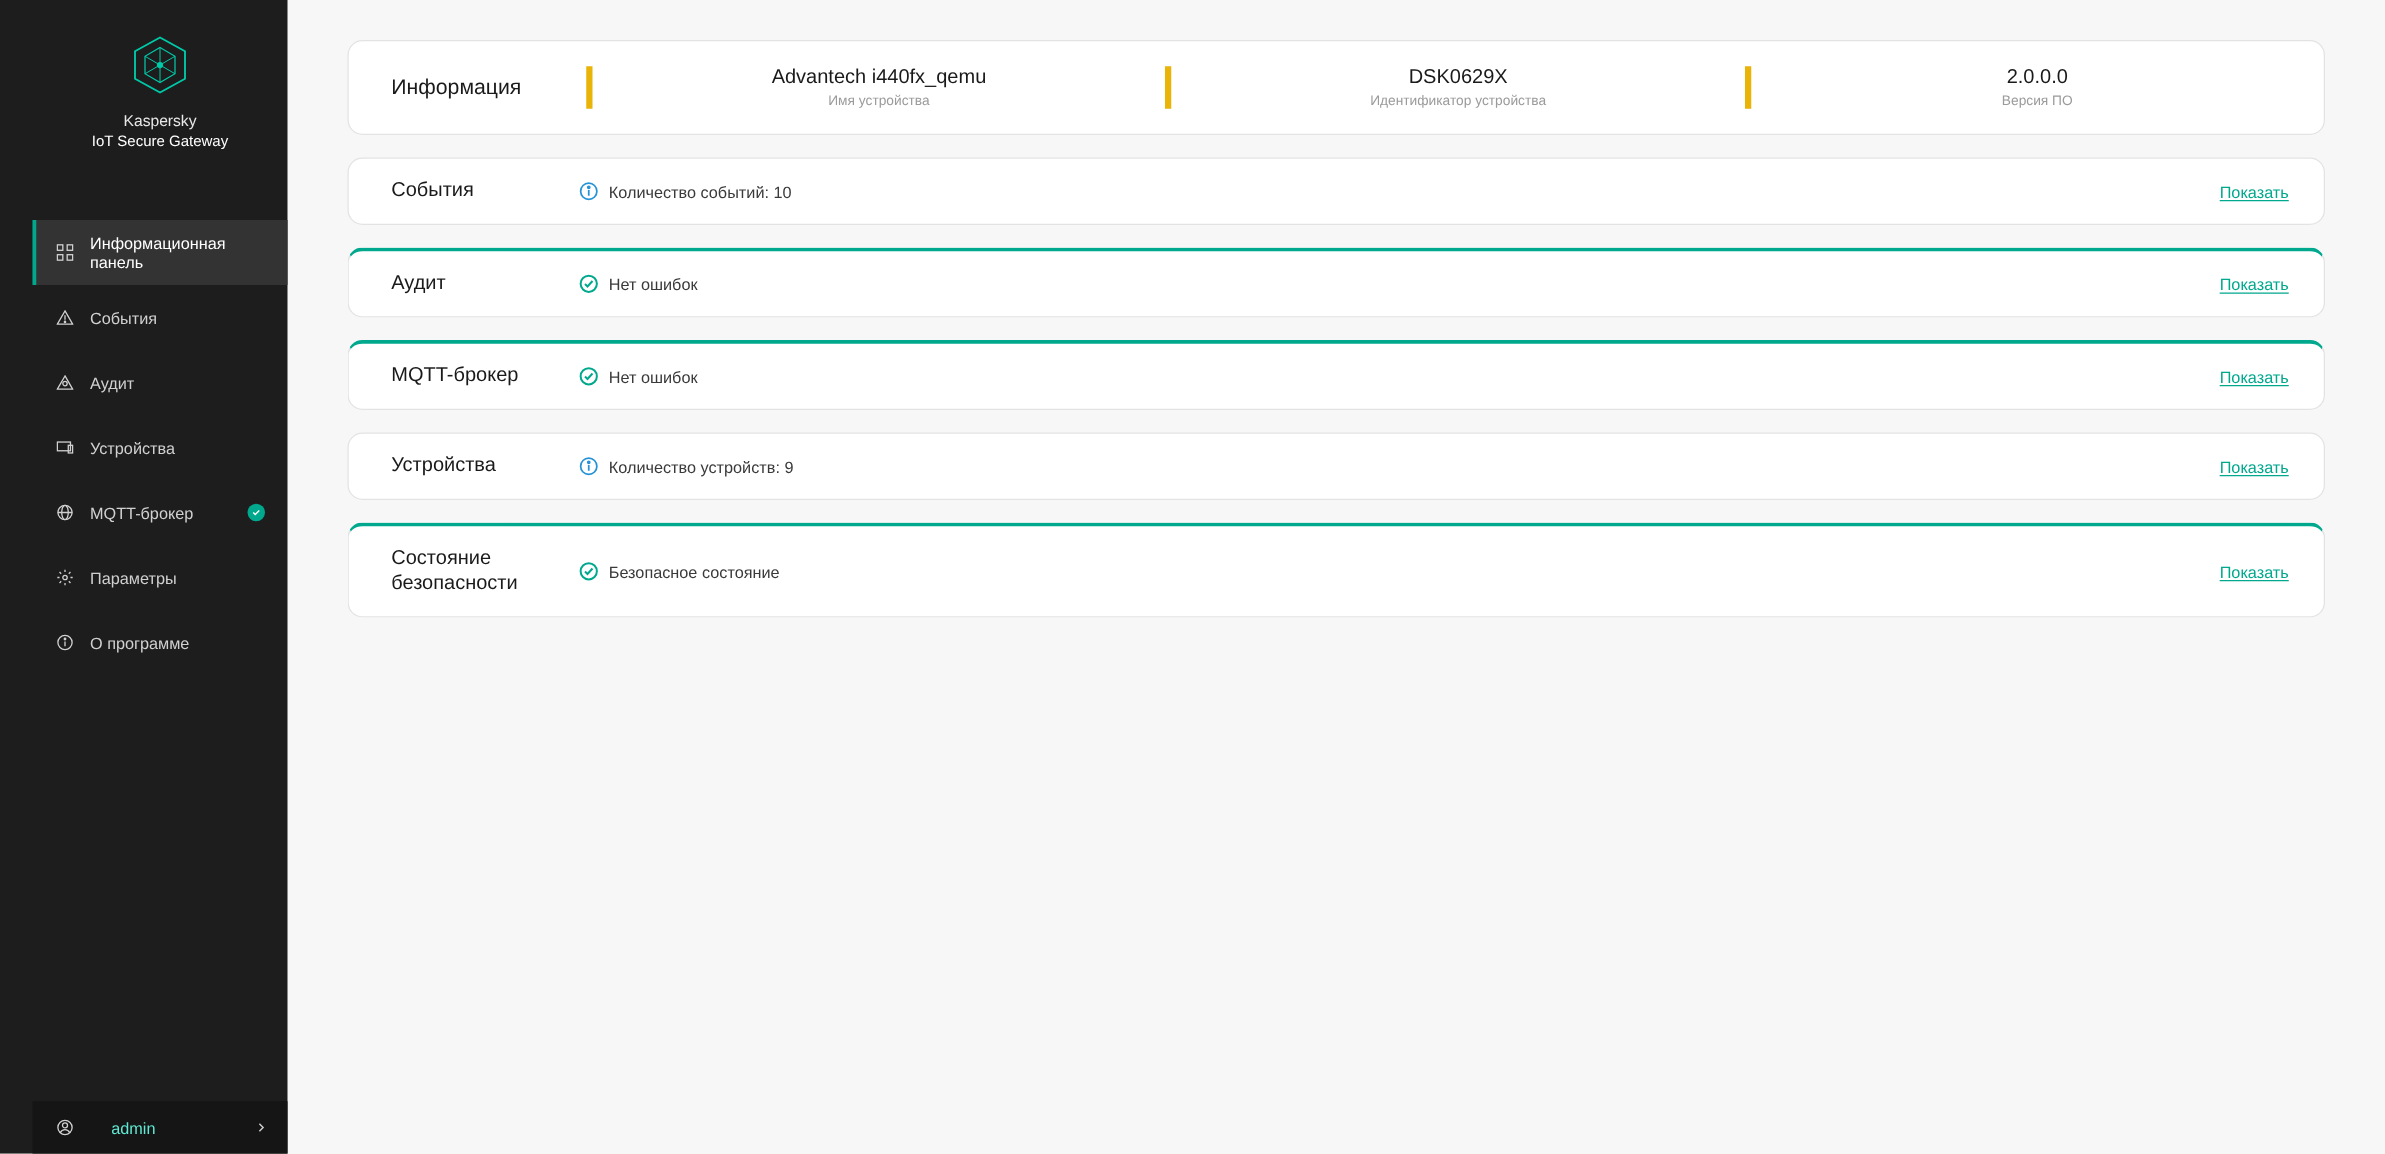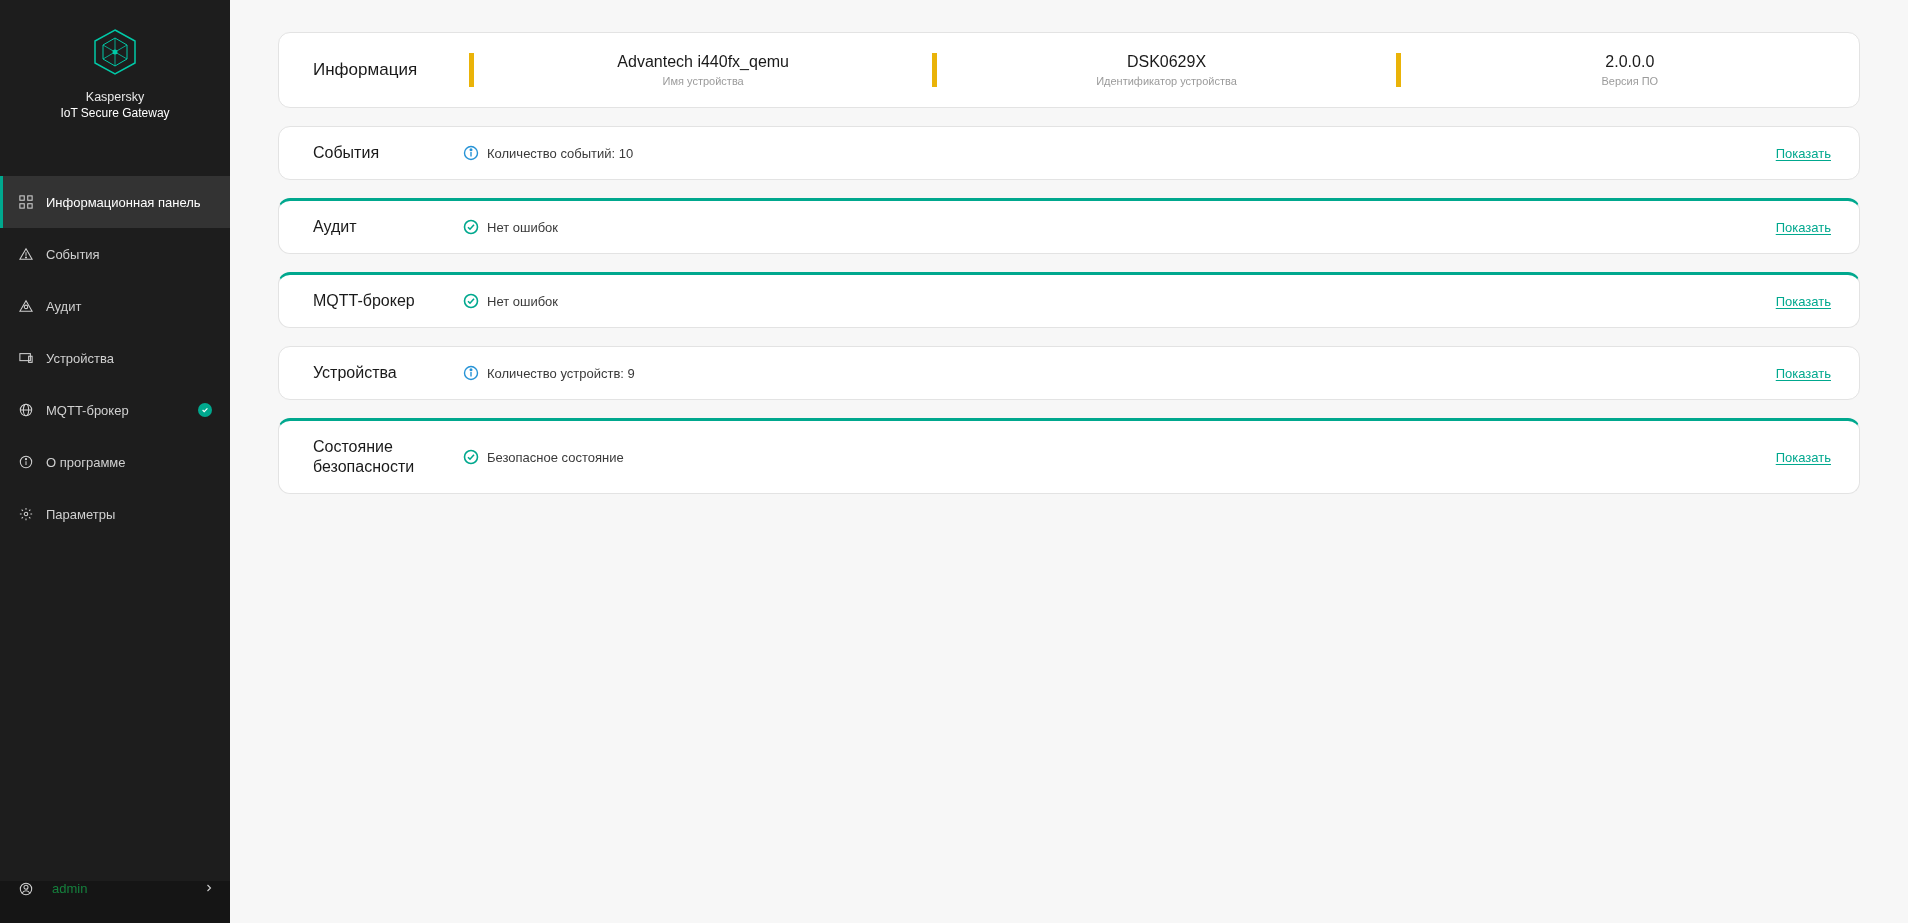--- a/index.html
+++ b/index.html
@@ -16,20 +16,21 @@
     height: 100vh;
   }
   
   .sidebar {
     width: 230px;
     background: #1d1d1d;
     color: #d0d0d0;
     display: flex;
     flex-direction: column;
     flex-shrink: 0;
+    padding-left: 26px;
   }
   .brand {
     padding: 28px 0 26px 0;
     text-align: center;
     color: #fff;
   }
   .brand-logo {
     margin: 0 auto 14px auto;
     width: 48px;
     height: 48px;
@@ -64,23 +65,24 @@
     margin-left: auto;
     width: 14px; height: 14px;
     border-radius: 50%;
     background: #00a88e;
     display: inline-flex; align-items: center; justify-content: center;
   }
   .footer-user {
     height: 42px;
     background: #151515;
     display: flex;
+    align-items: center;
     padding: 0 18px;
-    gap: 18px;
-    color: #15803d;
+    gap: 29px;
+    color: #5eead4;
     font-size: 13px;
     cursor: pointer;
   }
   .footer-user .chev { margin-left: auto; }
 
   
   .main {
     flex: 1;
     padding: 32px 48px;
     overflow-y: auto;
@@ -227,36 +229,36 @@
         <span class="nav-check">
           <svg viewBox="0 0 10 10" width="8" height="8">
               <polyline points="2,5 4,7 8,3" stroke="#fff" stroke-width="1.5" fill="none"></polyline>
             </svg>
         </span>
       </div>
 
       <div class="nav-item">
         <span class="nav-icon">
           <svg viewBox="0 0 16 16" width="14" height="14" stroke="#d0d0d0" stroke-width="1.2" fill="none">
+            <circle cx="8" cy="8" r="2"></circle>
+            <path d="M8 1v2M8 13v2M1 8h2M13 8h2M3 3l1.5 1.5M11.5 11.5L13 13M13 3l-1.5 1.5M4.5 11.5L3 13"></path>
+          </svg>
+        </span>
+        <span>Параметры</span>
+      </div>
+
+      <div class="nav-item">
+        <span class="nav-icon">
+          <svg viewBox="0 0 16 16" width="14" height="14" stroke="#d0d0d0" stroke-width="1.2" fill="none">
             <circle cx="8" cy="8" r="6.5"></circle>
             <line x1="8" y1="7" x2="8" y2="11.5"></line>
               <circle cx="8" cy="4.8" r="0.7" fill="#d0d0d0"></circle>
           </svg>
         </span>
         <span>О программе</span>
-      </div>
-
-      <div class="nav-item">
-        <span class="nav-icon">
-          <svg viewBox="0 0 16 16" width="14" height="14" stroke="#d0d0d0" stroke-width="1.2" fill="none">
-            <circle cx="8" cy="8" r="2"></circle>
-            <path d="M8 1v2M8 13v2M1 8h2M13 8h2M3 3l1.5 1.5M11.5 11.5L13 13M13 3l-1.5 1.5M4.5 11.5L3 13"></path>
-          </svg>
-        </span>
-        <span>Параметры</span>
       </div>
     </nav>
 
     <div class="footer-user">
       <span class="nav-icon">
         <svg viewBox="0 0 16 16" width="14" height="14" stroke="#d0d0d0" stroke-width="1.2" fill="none">
           <circle cx="8" cy="8" r="6.5"></circle>
             <circle cx="8" cy="6" r="2.3"></circle>
           <path d="M3.5 13c1-2 3-3 4.5-3s3.5 1 4.5 3"></path>
         </svg>

